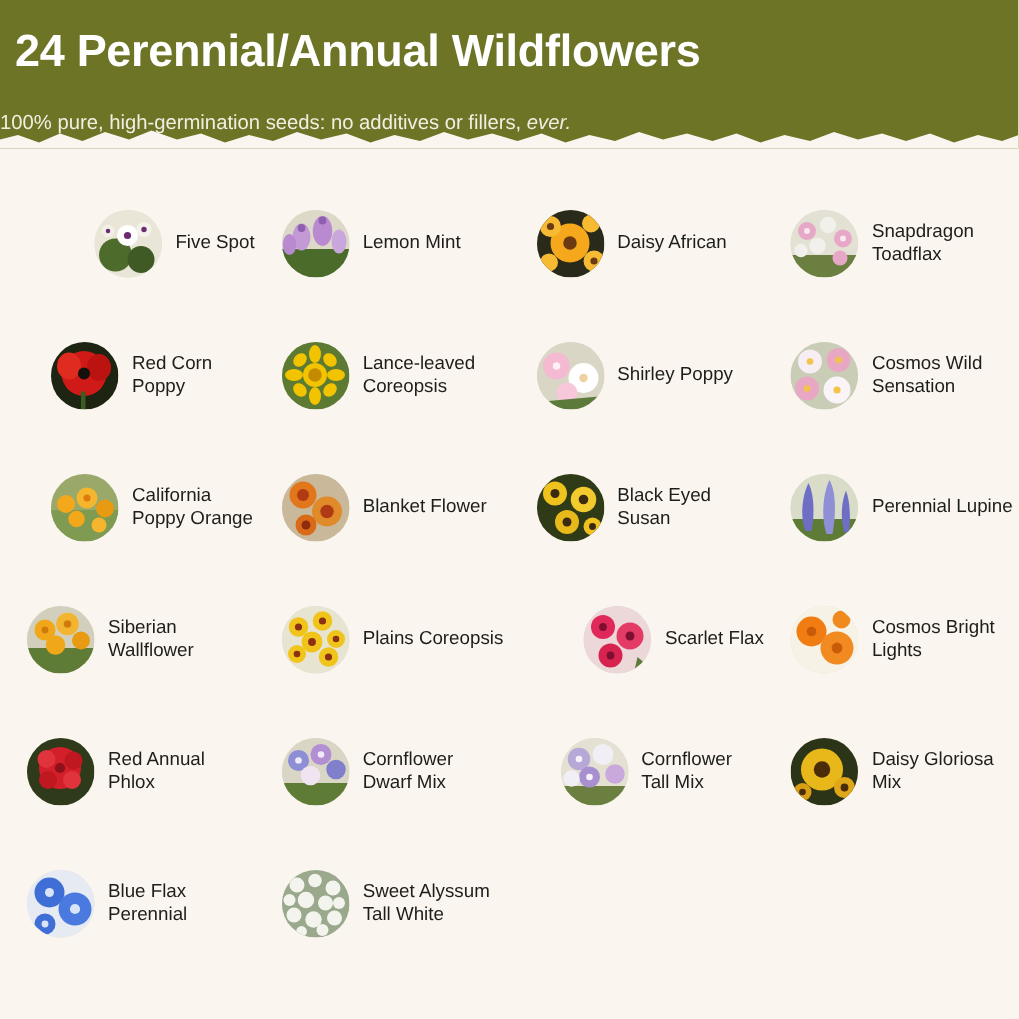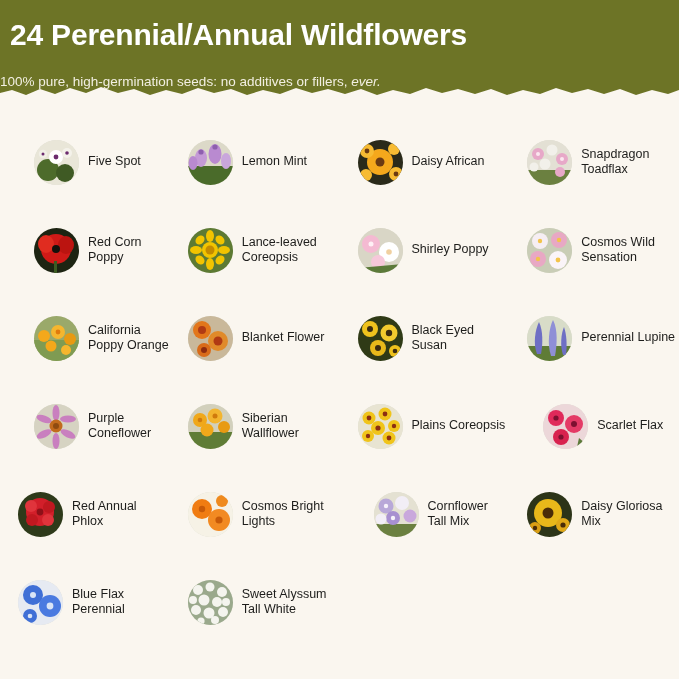--- a/index.html
+++ b/index.html
@@ -71,21 +71,21 @@
     grid-template-columns: repeat(4, 169.75px);
     grid-auto-rows: 88px;
     row-gap: 0px;
   }
   .cell {
     display: flex;
     align-items: center;
     padding-left: 34px;
     box-sizing: border-box;
   }
-  .cell.col1 { padding-left: 34px; }
+  .cell.col1 { padding-left: 34px; justify-content: flex-end; }
   .cell.col2 { padding-left: 18px; }
   .cell.col3 { padding-left: 18px; }
   .cell.col4 { padding-left: 18px; }
 
   .thumb {
     width: 45px;
     height: 45px;
     border-radius: 50%;
     flex: 0 0 45px;
     overflow: hidden;
@@ -304,38 +304,20 @@
             <rect width="45" height="45" fill="#d8dcc8"></rect>
             <rect y="30" width="45" height="15" fill="#5f7c36"></rect>
             <path d="M10,38 C6,28 8,14 12,6 C16,14 16,28 14,38 Z" fill="#6e6fc4"></path>
             <path d="M24,40 C20,28 22,12 26,4 C31,13 30,29 28,40 Z" fill="#8f8fd6"></path>
             <path d="M36,39 C33,30 34,18 37,11 C40,19 40,31 39,39 Z" fill="#6e6fc4"></path>
           </svg>
       </span>
       <span class="cell-label">Perennial Lupine</span>
     </div>
 
-    <div class="cell col1">
-      <span class="thumb">
-        <svg viewBox="0 0 45 45">
-            <rect width="45" height="45" fill="#d6d3c2"></rect>
-            <g fill="#c97fbf">
-              <ellipse cx="22" cy="9" rx="3.5" ry="8"></ellipse>
-              <ellipse cx="34" cy="15" rx="8" ry="3.5"></ellipse>
-              <ellipse cx="34" cy="30" rx="8" ry="3.5" transform="rotate(25 34 30)"></ellipse>
-              <ellipse cx="22" cy="37" rx="3.5" ry="8"></ellipse>
-              <ellipse cx="10" cy="30" rx="8" ry="3.5" transform="rotate(-25 10 30)"></ellipse>
-              <ellipse cx="10" cy="15" rx="8" ry="3.5" transform="rotate(20 10 15)"></ellipse>
-            </g>
-            <circle cx="22" cy="22" r="6.5" fill="#c26b1d"></circle>
-            <circle cx="22" cy="22" r="3" fill="#8f4b10"></circle>
-          </svg>
-      </span>
-      <span class="cell-label">Purple Coneflower</span>
-    </div>
     <div class="cell col4">
       <span class="thumb">
         <svg viewBox="0 0 45 45">
             <rect width="45" height="45" fill="#d2d0bc"></rect>
             <rect y="28" width="45" height="17" fill="#5f7c36"></rect>
             <circle cx="12" cy="16" r="7" fill="#f0a81a"></circle>
             <circle cx="27" cy="12" r="7.5" fill="#f3b52f"></circle>
             <circle cx="36" cy="23" r="6" fill="#e89a12"></circle>
             <circle cx="19" cy="26" r="6.5" fill="#f0a81a"></circle>
             <circle cx="12" cy="16" r="2.3" fill="#d07a0c"></circle>
@@ -375,46 +357,61 @@
             <circle cx="13" cy="14" r="2.6" fill="#7d1030"></circle>
             <circle cx="31" cy="20" r="9" fill="#e43a66"></circle>
             <circle cx="31" cy="20" r="3" fill="#7d1030"></circle>
             <circle cx="18" cy="33" r="8" fill="#d8224f"></circle>
             <circle cx="18" cy="33" r="2.6" fill="#7d1030"></circle>
             <path d="M36,34 l7,6 l-9,3 z" fill="#5c7a3a"></path>
           </svg>
       </span>
       <span class="cell-label">Scarlet Flax</span>
     </div>
+    <div class="cell col3">
+      <span class="thumb">
+        <svg viewBox="0 0 45 45">
+            <rect width="45" height="45" fill="#f6f2e6"></rect>
+            <circle cx="14" cy="17" r="10" fill="#f07c12"></circle>
+            <circle cx="14" cy="17" r="3.2" fill="#c85a08"></circle>
+            <circle cx="31" cy="28" r="11" fill="#f28a22"></circle>
+            <circle cx="31" cy="28" r="3.6" fill="#c85a08"></circle>
+            <circle cx="34" cy="9" r="6" fill="#ef8a1e"></circle>
+          </svg>
+      </span>
+      <span class="cell-label">Cosmos Bright Lights</span>
+    </div>
     <div class="cell col2">
       <span class="thumb">
         <svg viewBox="0 0 45 45">
             <rect width="45" height="45" fill="#2e3a1a"></rect>
             <circle cx="22" cy="20" r="14" fill="#d21f2a"></circle>
             <circle cx="13" cy="14" r="6" fill="#e0343c"></circle>
             <circle cx="31" cy="15" r="6" fill="#c01820"></circle>
             <circle cx="14" cy="28" r="6" fill="#c01820"></circle>
             <circle cx="30" cy="28" r="6" fill="#e0343c"></circle>
             <circle cx="22" cy="20" r="3.4" fill="#8e1018"></circle>
           </svg>
       </span>
       <span class="cell-label">Red Annual Phlox</span>
     </div>
-    <div class="cell col3">
-      <span class="thumb">
-        <svg viewBox="0 0 45 45">
-            <rect width="45" height="45" fill="#f6f2e6"></rect>
-            <circle cx="14" cy="17" r="10" fill="#f07c12"></circle>
-            <circle cx="14" cy="17" r="3.2" fill="#c85a08"></circle>
-            <circle cx="31" cy="28" r="11" fill="#f28a22"></circle>
-            <circle cx="31" cy="28" r="3.6" fill="#c85a08"></circle>
-            <circle cx="34" cy="9" r="6" fill="#ef8a1e"></circle>
-          </svg>
-      </span>
-      <span class="cell-label">Cosmos Bright Lights</span>
+    <div class="cell col4">
+      <span class="thumb">
+        <svg viewBox="0 0 45 45">
+            <rect width="45" height="45" fill="#d9d6c6"></rect>
+            <rect y="30" width="45" height="15" fill="#5f7c36"></rect>
+            <circle cx="11" cy="15" r="7" fill="#8e8ed6"></circle>
+            <circle cx="26" cy="11" r="7" fill="#b28fd2"></circle>
+            <circle cx="36" cy="21" r="6.5" fill="#7f7fcc"></circle>
+            <circle cx="19" cy="25" r="6.5" fill="#f0e4f0"></circle>
+            <circle cx="11" cy="15" r="2.2" fill="#efeaf7"></circle>
+            <circle cx="26" cy="11" r="2.2" fill="#efeaf7"></circle>
+          </svg>
+      </span>
+      <span class="cell-label">Cornflower Dwarf Mix</span>
     </div>
 
     <div class="cell col1">
       <span class="thumb">
         <svg viewBox="0 0 45 45">
             <rect width="45" height="45" fill="#e4e1d2"></rect>
             <rect y="32" width="45" height="13" fill="#6b8040"></rect>
             <circle cx="12" cy="14" r="7.5" fill="#b8a8d8"></circle>
             <circle cx="28" cy="11" r="7" fill="#f2eef6"></circle>
             <circle cx="36" cy="24" r="6.5" fill="#c9a8dc"></circle>

